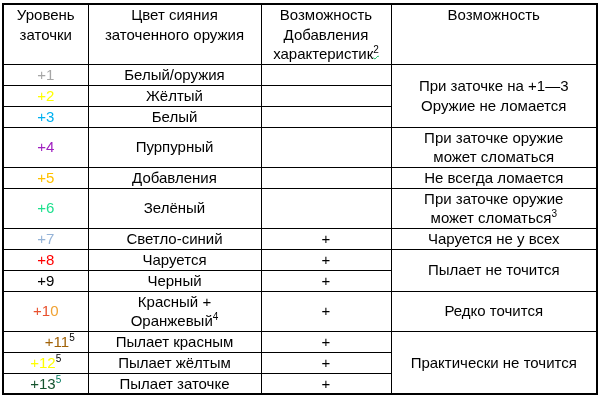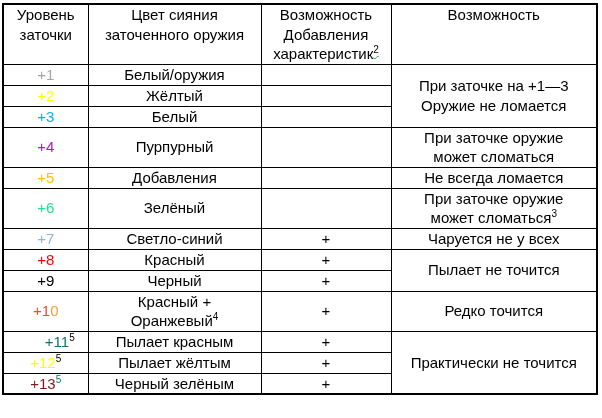--- a/index.html
+++ b/index.html
@@ -105,46 +105,46 @@
 может сломаться</span><sup>3</sup></td>
       </tr>
       <tr class="r-single">
         <td><span class="level-part" style="color: rgb(149, 179, 215);">+7</span></td>
         <td><span>Светло-синий</span></td>
         <td>+</td>
         <td rowspan="1"><span>Чаруется не у всех</span></td>
       </tr>
       <tr class="r-single">
         <td><span class="level-part" style="color: rgb(255, 0, 0);">+8</span></td>
-        <td><span>Красный</span></td>
+        <td><span>Чаруется</span></td>
         <td>+</td>
         <td rowspan="2"><span>Пылает не точится</span></td>
       </tr>
       <tr class="r-single">
         <td><span class="level-part" style="color: rgb(0, 0, 0);">+9</span></td>
         <td><span>Черный</span></td>
         <td>+</td>
       </tr>
       <tr class="r-tall">
         <td><span class="level-part" style="color: rgb(232, 81, 46);">+1</span><span class="level-part" style="color: rgb(240, 162, 50);">0</span></td>
         <td><span>Красный +
 Оранжевый</span><sup>4</sup></td>
         <td>+</td>
         <td rowspan="1"><span>Редко точится</span></td>
       </tr>
       <tr class="r-single">
-        <td><span class="level-part" style="color: #0f766e; margin-left: 28px;">+11</span><sup style="color: rgb(0, 0, 0);">5</sup></td>
+        <td><span class="level-part" style="color: #a16207; margin-left: 28px;">+11</span><sup style="color: rgb(0, 0, 0);">5</sup></td>
         <td><span>Пылает красным</span></td>
         <td>+</td>
         <td rowspan="3"><span>Практически не точится</span></td>
       </tr>
       <tr class="r-single">
         <td><span class="level-part" style="color: rgb(255, 255, 0); margin-top: 9px;">+12</span><sup style="color: rgb(0, 0, 0);">5</sup></td>
         <td><span>Пылает жёлтым</span></td>
         <td>+</td>
       </tr>
       <tr class="r-single">
-        <td><span class="level-part" style="color: #7f1d1d;">+13</span><sup style="color: rgb(0, 121, 92);">5</sup></td>
-        <td><span>Черный зелёным</span></td>
+        <td><span class="level-part" style="color: #14532d;">+13</span><sup style="color: rgb(0, 121, 92);">5</sup></td>
+        <td><span>Пылает заточке</span></td>
         <td>+</td>
       </tr>
     </tbody>
 </table>
 
 </body></html>

